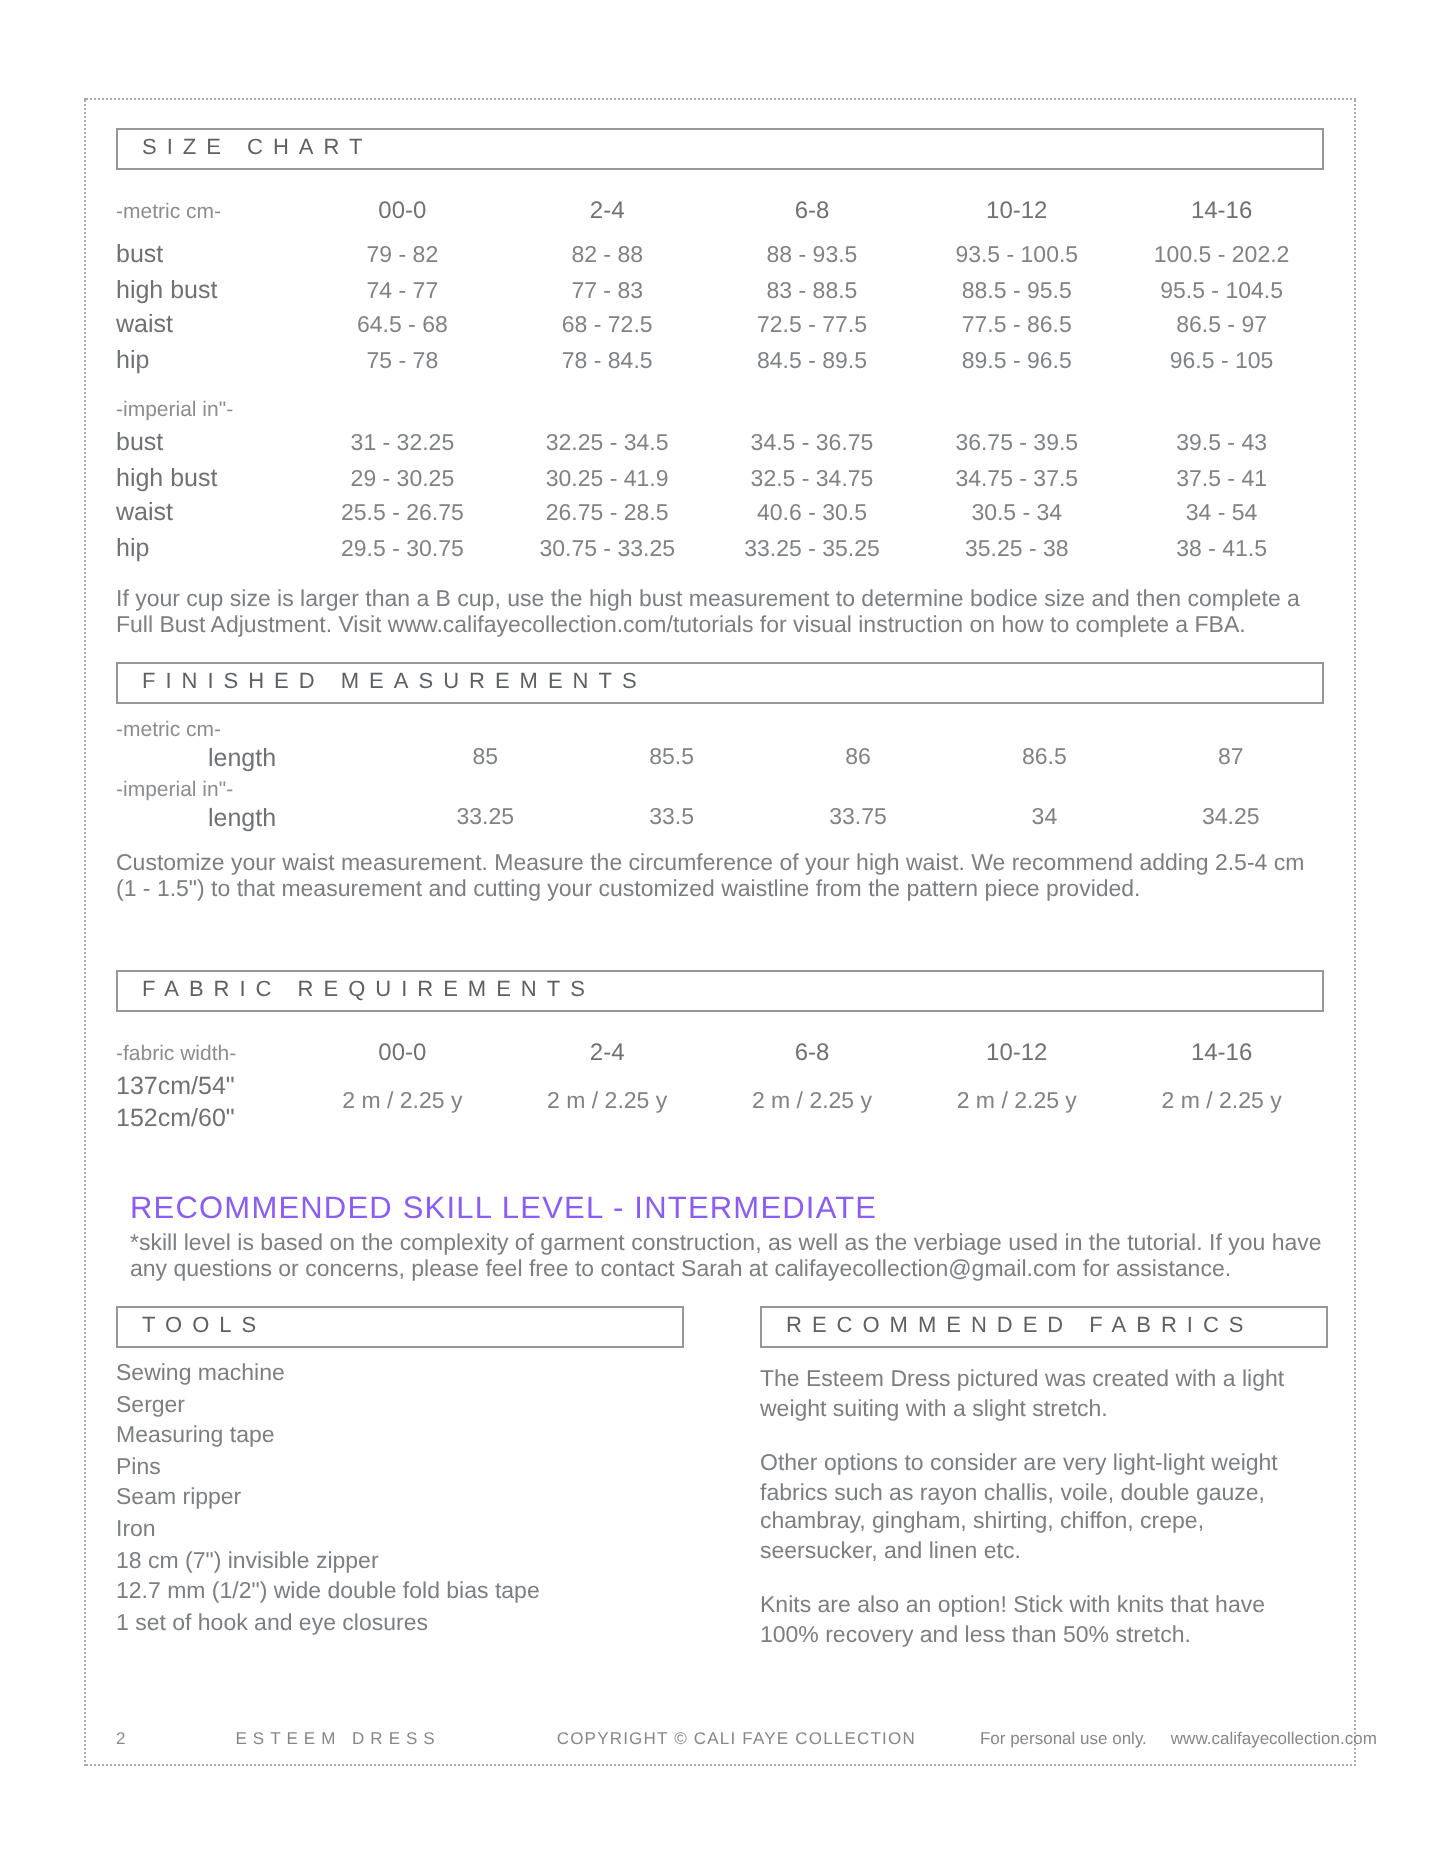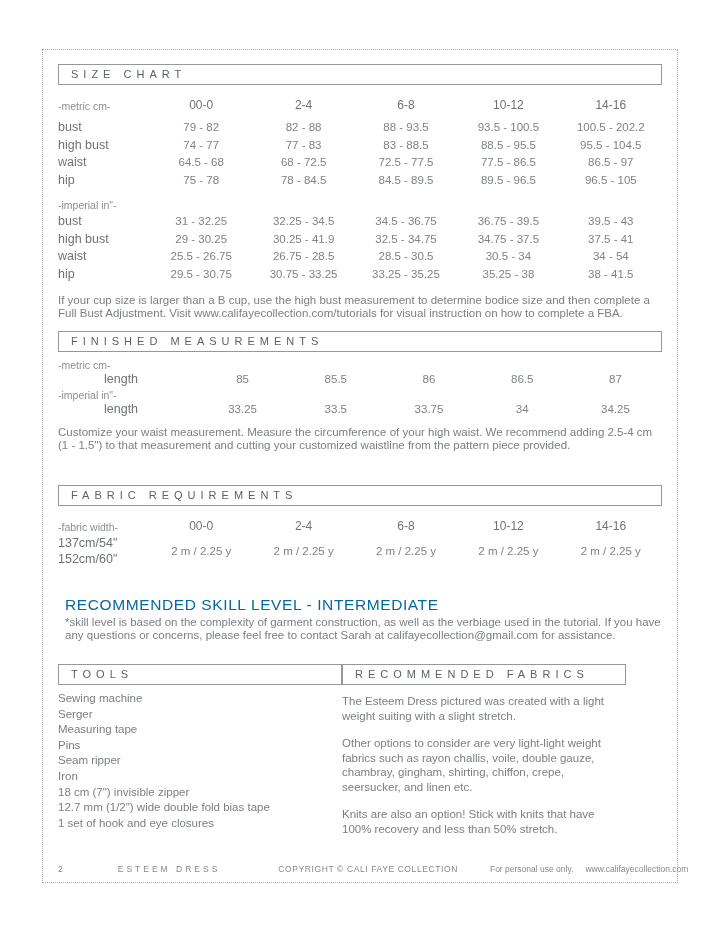--- a/index.html
+++ b/index.html
@@ -19,23 +19,23 @@
   .imp-label { margin-top:9px; height:15px; line-height:15px; }
   .note { margin-top:11px; font-size:11.5px; line-height:13px; color:#7b7f82; }
   .fm-box { margin-top:11px; }
   .fm-sub { margin-top:6px; height:14px; line-height:14px; }
   .fm-row { height:15px; line-height:15px;padding-left:46px; }
   .fr-box { margin-top:33px; }
   .fab-head { margin-top:9px; height:18px; align-items:end; }
   .fab-row { margin-top:2px; align-items:center; }
   .fab-width-line { font-size:12.5px; color:#6e7275; line-height:16px; white-space:nowrap; }
   .skill { margin-top:29px; padding-left:7px; }
-  .skill-title { font-size:15.5px; letter-spacing:0.6px; color:#0369a1; }
+  .skill-title { font-size:15.5px; letter-spacing:0.6px; color:#8b5cf6; }
   .skill-note { margin-top:2px; font-size:11.5px; line-height:13px; color:#7b7f82; }
-  .cols { margin-top:22px; display:flex; }
+  .cols { margin-top:11px; display:flex; gap:38px; }
   .col { width:284px; flex:0 0 284px; }
   .tool-list { margin-top:6px; }
   .tool { font-size:11.5px; line-height:15.6px; color:#7b7f82; }
   .fab-text { margin-top:9px; }
   .fab-para { font-size:11.5px; line-height:14.5px; color:#7b7f82; margin-bottom:13px; }
   .footer { position:absolute; left:15px; right:15px; bottom:8px; display:flex;
             align-items:baseline; font-size:8.5px; color:#85888b; white-space:nowrap; }
   .f-name { margin-left:55px; letter-spacing:3px; }
   .f-copy { margin-left:58px; letter-spacing:0.6px; }
   .f-personal { margin-left:32px; }
@@ -105,21 +105,21 @@
     <div class="cell">29 - 30.25</div>
     <div class="cell">30.25 - 41.9</div>
     <div class="cell">32.5 - 34.75</div>
     <div class="cell">34.75 - 37.5</div>
     <div class="cell">37.5 - 41</div>
   </div>
   <div class="grid mrow">
     <div class="rlabel">waist</div>
     <div class="cell">25.5 - 26.75</div>
     <div class="cell">26.75 - 28.5</div>
-    <div class="cell">28.5 - 30.5</div>
+    <div class="cell">40.6 - 30.5</div>
     <div class="cell">30.5 - 34</div>
     <div class="cell">34 - 54</div>
   </div>
   <div class="grid mrow">
     <div class="rlabel">hip</div>
     <div class="cell">29.5 - 30.75</div>
     <div class="cell">30.75 - 33.25</div>
     <div class="cell">33.25 - 35.25</div>
     <div class="cell">35.25 - 38</div>
     <div class="cell">38 - 41.5</div>

